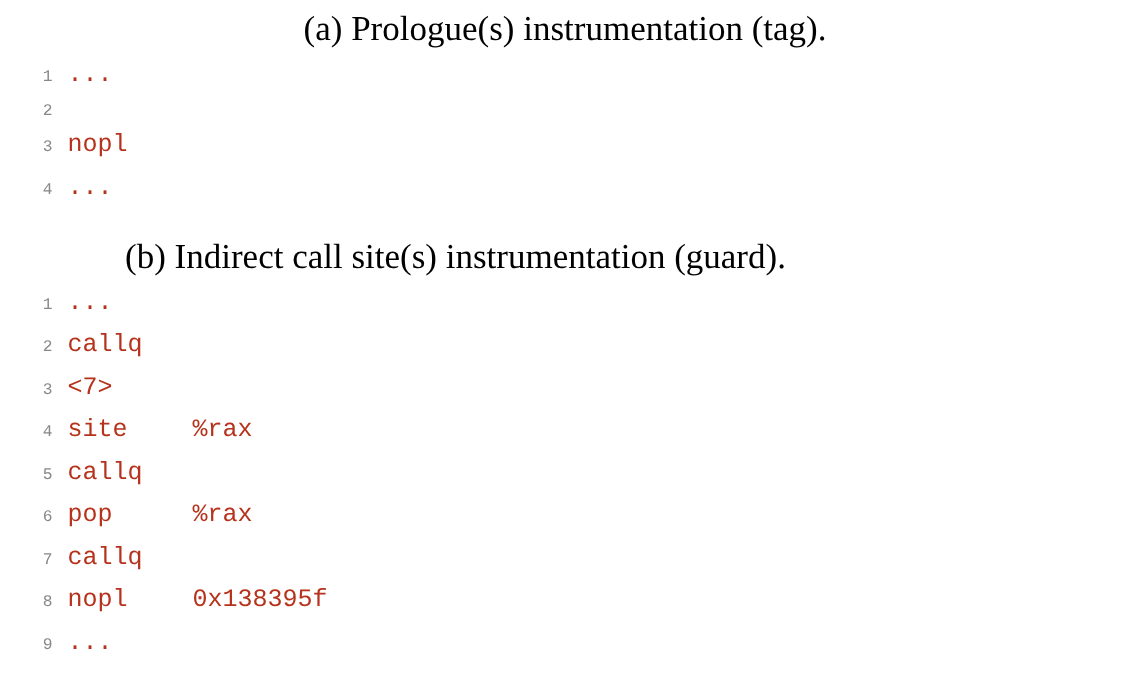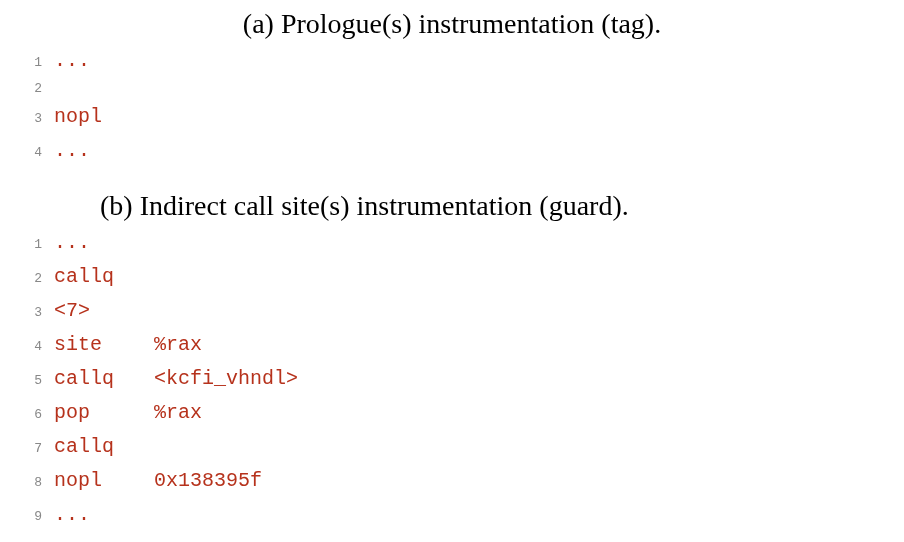--- a/index.html
+++ b/index.html
@@ -91,21 +91,20 @@
     <span>&lt;7&gt;</span>
   </div>
   <div class="code-line">
     <span class="lineno">4</span>
     <span class="mnemonic">site</span>
     <span>%rax</span>
   </div>
   <div class="code-line">
     <span class="lineno">5</span>
     <span class="mnemonic">callq</span>
-    <span>&lt;kcfi_vhndl&gt;</span>
   </div>
   <div class="code-line">
     <span class="lineno">6</span>
     <span class="mnemonic">pop</span>
     <span>%rax</span>
   </div>
   <div class="code-line">
     <span class="lineno">7</span>
     <span class="mnemonic">callq</span>
   </div>

